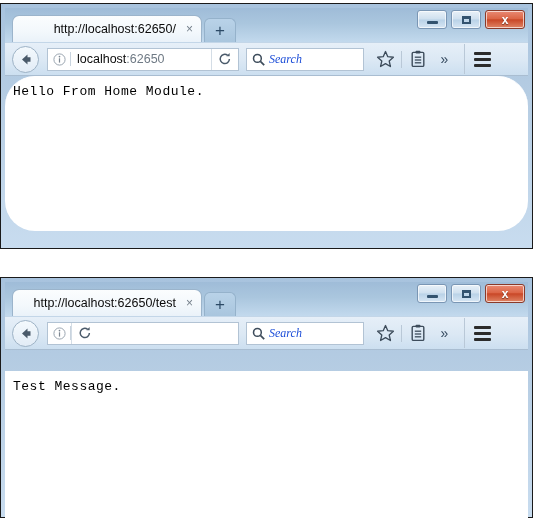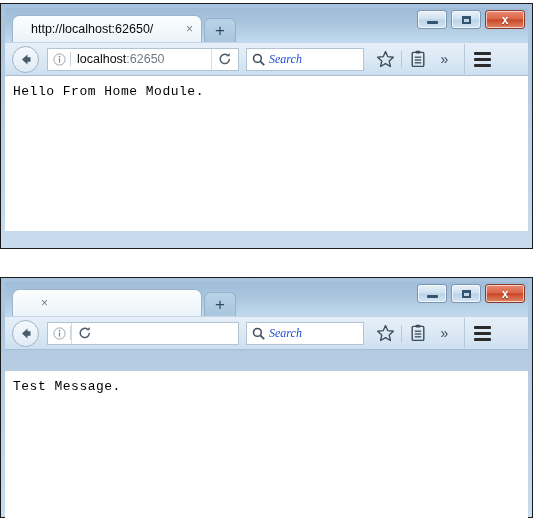--- a/index.html
+++ b/index.html
@@ -111,20 +111,21 @@
     height: 27px;
     box-sizing: border-box;
     display: flex;
     align-items: center;
     padding: 0 6px 0 18px;
     background: linear-gradient(to bottom, #fbfdfe 0%, #f3f8fc 60%, #eaf2f9 100%);
     border: 1px solid #9bb4cb;
     border-bottom: none;
     border-radius: 7px 7px 0 0;
     min-width: 190px;
+    text-align: right;
   }
   .tab-title {
     font-size: 12.5px;
     color: #0a0a0a;
     white-space: nowrap;
     flex: 1;
     font-family: "Liberation Sans", sans-serif;
   }
   .tab-close {
     margin-left: 10px;
@@ -300,21 +301,21 @@
   }
 
   
   .content {
     background: #ffffff;
     border-top: 1px solid #ffffff;
     box-sizing: border-box;
     padding: 7px 0 0 8px;
     overflow: hidden;
   }
-  .win1 .content { height: 155px; }
+  .win1 .content { height: 155px; border-radius: 30px; }
   .win2 .content { height: 150px; margin-top: 21px; }
 
   .page-text {
     font-family: "Liberation Mono", monospace;
     font-size: 13px;
     color: #000000;
     letter-spacing: 0.5px;
     white-space: pre;
   }
 </style>
@@ -436,20 +437,21 @@
           <div class="win-btn">
             <i class="glyph-max"></i>
           </div>
           <div class="win-btn close">
             <span class="glyph-close">x</span>
           </div>
         </div>
 
         <div class="tabstrip">
           <div class="tab">
+            <span class="tab-title">http://localhost:62650/test</span>
             <span class="tab-close">×</span>
           </div>
           <div class="newtab">
             <span class="newtab-plus">+</span>
           </div>
         </div>
       </div>
 
       <div class="navbar">
 

